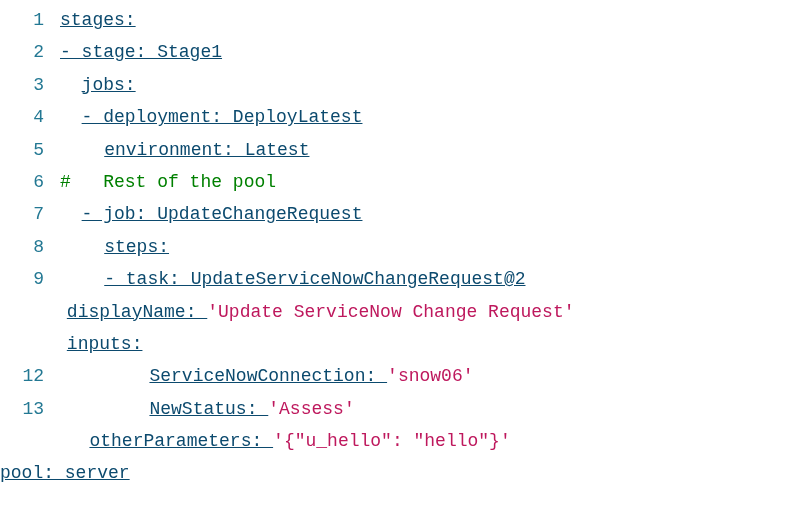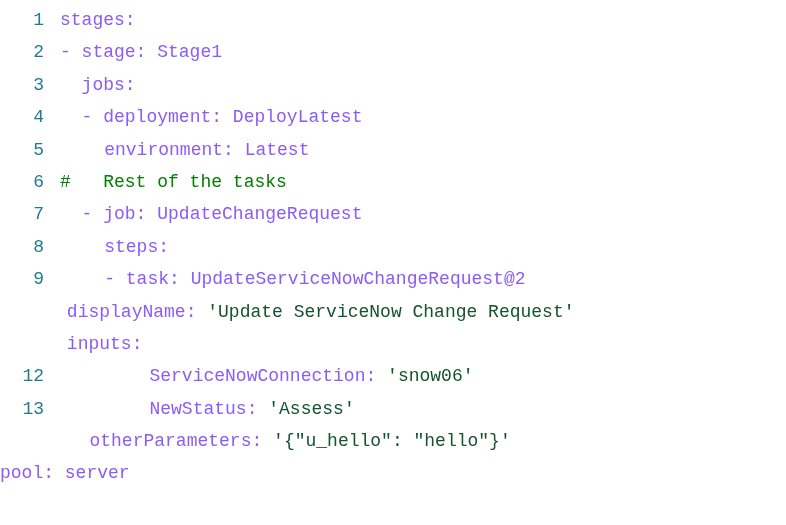--- a/index.html
+++ b/index.html
@@ -33,24 +33,25 @@
       white-space: pre;
       flex: 1;
     }
     .guide {
       color: #d4d4d4;
       border-left: 1px solid #d4d4d4;
       display: inline-block;
       width: 0;
     }
     .key {
-      color: #8b5cf6;
+      color: #0c4a6e;
+      text-decoration: underline;
     }
     .str {
-      color: #14532d;
+      color: #be185d;
     }
     .comment {
       color: #008000;
     }
   </style>
 </head>
 <body>
 
 <div class="editor" id="editor">
     <div class="line">
@@ -68,21 +69,21 @@
     <div class="line">
       <span class="line-number">4</span>
       <span class="line-content">  <span class="key">- deployment: DeployLatest</span></span>
     </div>
     <div class="line">
       <span class="line-number">5</span>
       <span class="line-content">  <span class="guide"></span>  <span class="key">environment: Latest</span></span>
     </div>
     <div class="line">
       <span class="line-number">6</span>
-      <span class="line-content"><span class="comment">#   Rest of the tasks</span></span>
+      <span class="line-content"><span class="comment">#   Rest of the pool</span></span>
     </div>
     <div class="line">
       <span class="line-number">7</span>
       <span class="line-content">  <span class="key">- job: UpdateChangeRequest</span></span>
     </div>
     <div class="line">
       <span class="line-number">8</span>
       <span class="line-content">  <span class="guide"></span>  <span class="key">steps:</span></span>
     </div>
     <div class="line">

